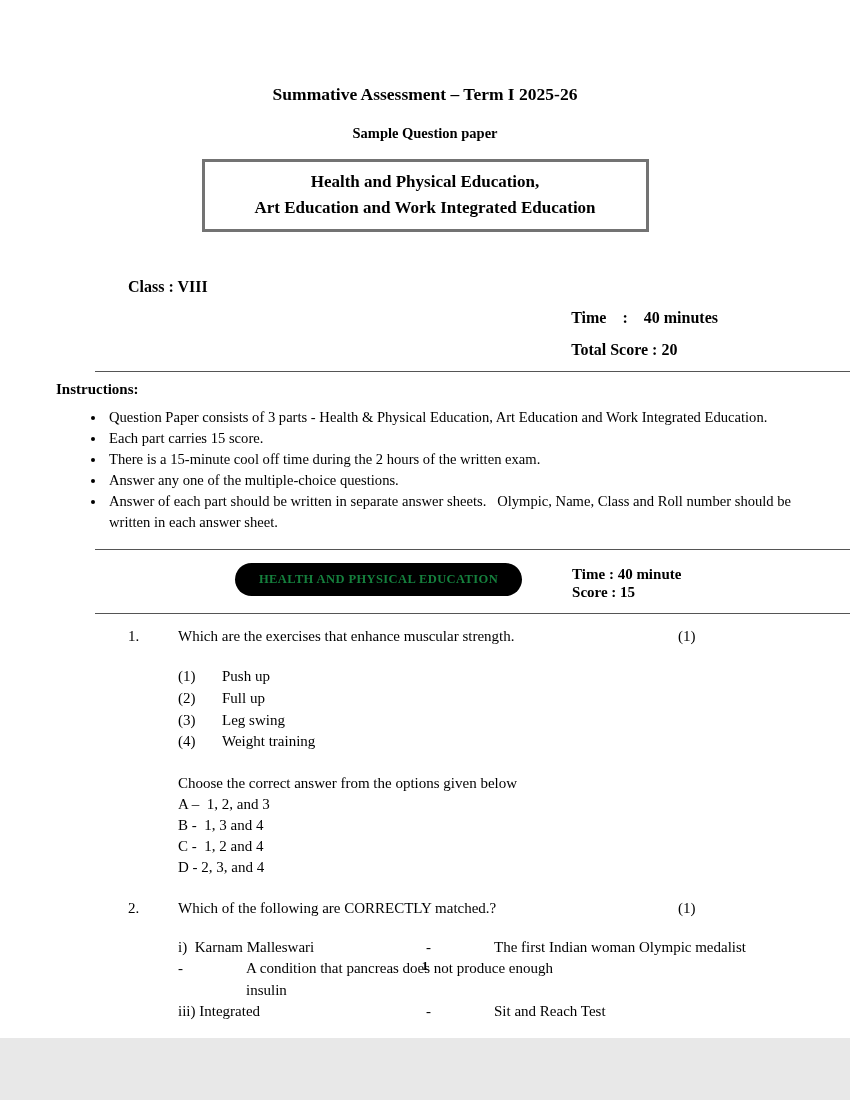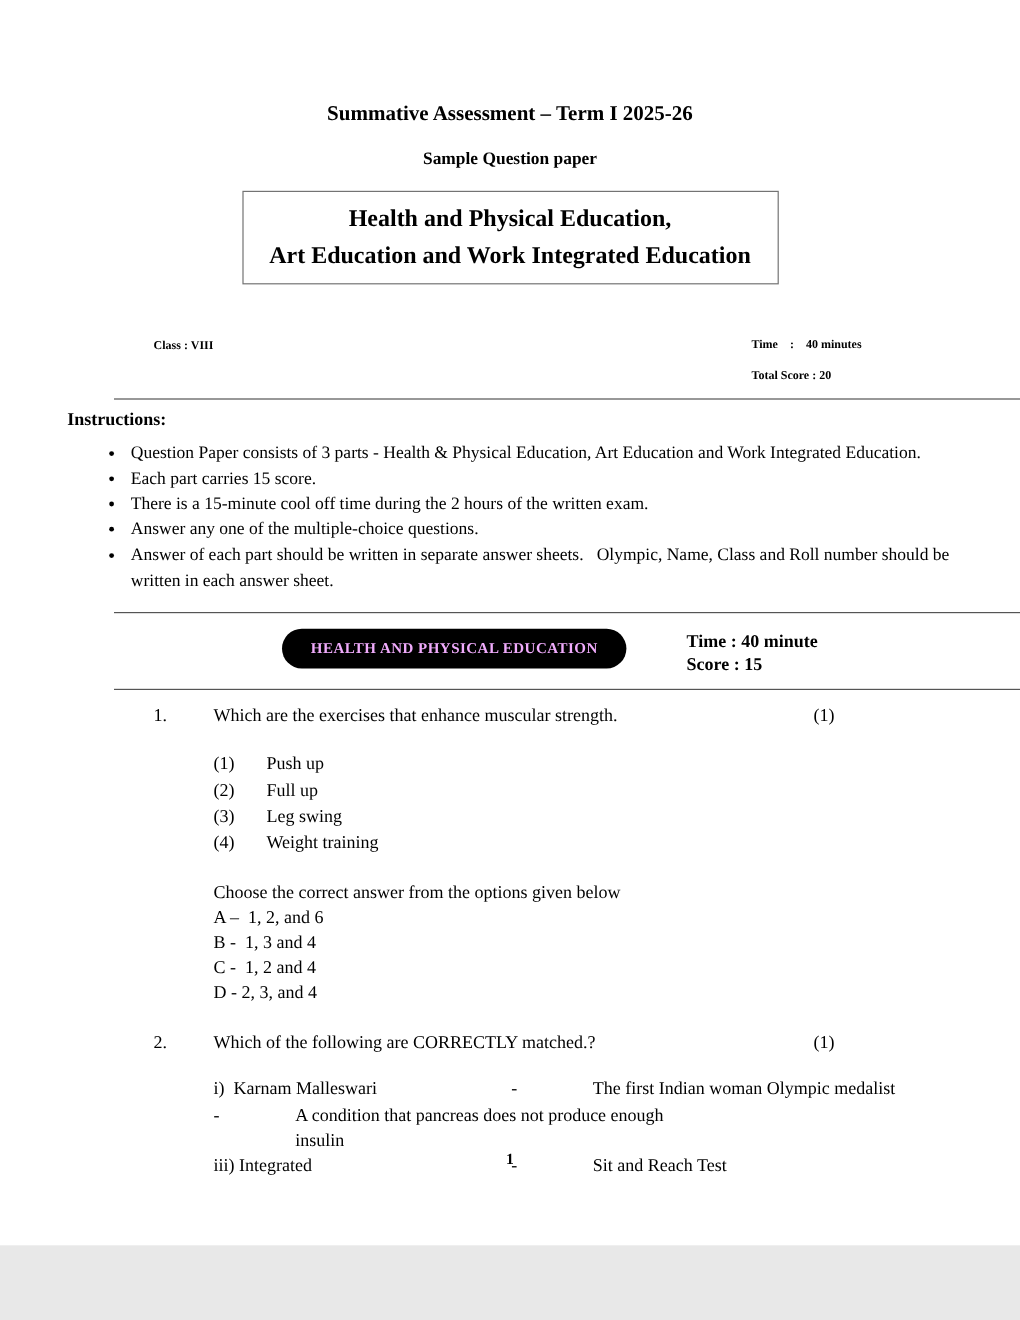--- a/index.html
+++ b/index.html
@@ -25,39 +25,39 @@
   }
   .subtitle {
     margin-top: 20px;
     text-align: center;
     font-size: 14.5px;
     font-weight: bold;
   }
   .subject-box {
     width: 447px;
     margin: 17px auto 0 auto;
-    border: 1px solid #737373;
-    text-align: center;
-    font-weight: bold;
-    font-size: 20px;
+    border: 3px solid #737373;
+    text-align: center;
+    font-weight: bold;
+    font-size: 17px;
     line-height: 1.55;
     padding: 7px 4px;
   }
 
   .meta-row {
     margin-top: 46px;
     padding: 0 132px 0 128px;
     display: flex;
     justify-content: space-between;
     align-items: flex-start;
     font-weight: bold;
-    font-size: 10px;
+    font-size: 16px;
   }
   .meta-right { text-align: left; }
-  .meta-right > div { line-height: 1.0; }
+  .meta-right > div { line-height: 1.0; margin-top: 32px; }
   .meta-right > div + div { margin-top: 16px; }
 
   hr.rule {
     border: none;
     border-top: 1px solid #555;
     margin-left: 95px;
     width: 755px;
   }
   .rule-1 { margin-top: 13px; }
   .rule-2 { margin-top: 15px; }
@@ -80,21 +80,21 @@
   }
 
   .section-row {
     margin-top: 13px;
     padding-left: 235px;
     display: flex;
     align-items: flex-start;
   }
   .badge {
     background: #000;
-    color: #f0abfc;
+    color: #15803d;
     border-radius: 17px;
     padding: 9px 24px;
     font-weight: bold;
     font-size: 12.5px;
     letter-spacing: 0.4px;
     white-space: nowrap;
   }
   .section-meta {
     margin-left: 50px;
     font-weight: bold;
@@ -209,21 +209,21 @@
         </div>
         <div class="option-row">
           <span class="option-num">(4)</span>
           <span>Weight training</span>
         </div>
       </div>
 
       <div class="choose-line">Choose the correct answer from the options given below</div>
 
       <div class="answers">
-        <div class="answer-row pre">A –  1, 2, and 6</div>
+        <div class="answer-row pre">A –  1, 2, and 3</div>
         <div class="answer-row pre">B -  1, 3 and 4</div>
         <div class="answer-row pre">C -  1, 2 and 4</div>
         <div class="answer-row pre">D - 2, 3, and 4</div>
       </div>
     </div>
 
     <div class="q-block q2">
       <div class="q-head">
         <span class="q-num">2.</span>
         <span class="q-text">Which of the following are CORRECTLY matched.?</span>

